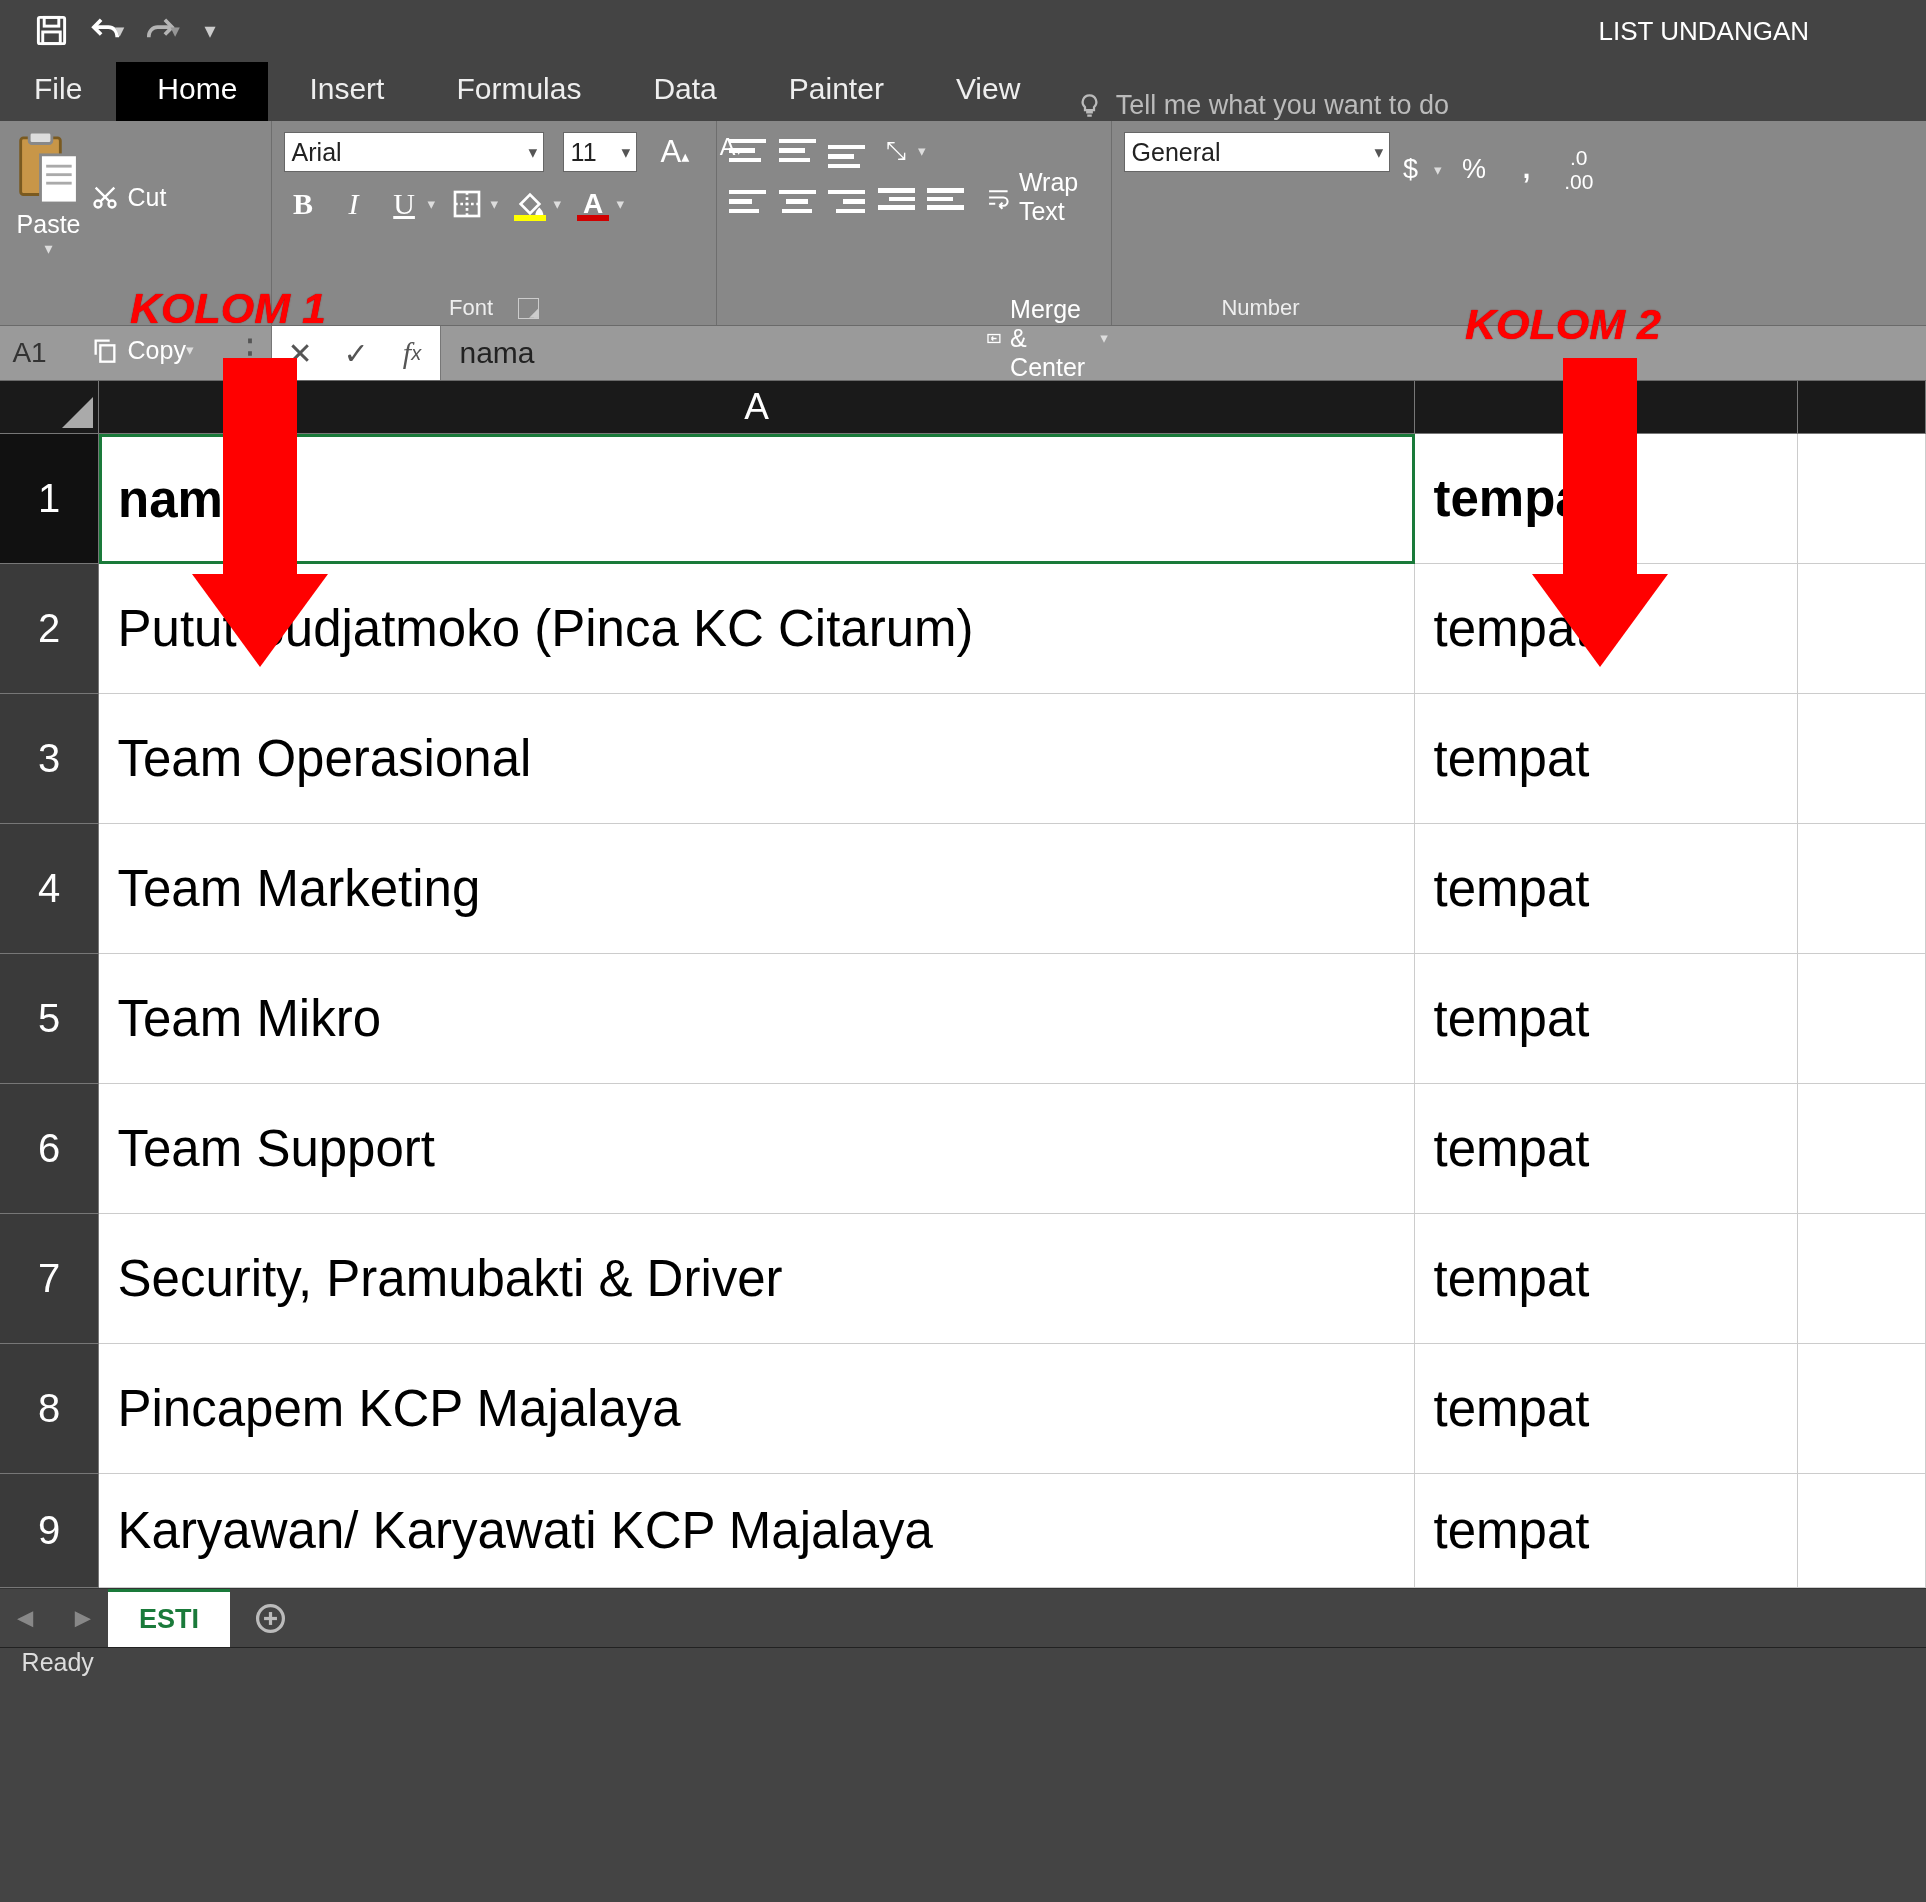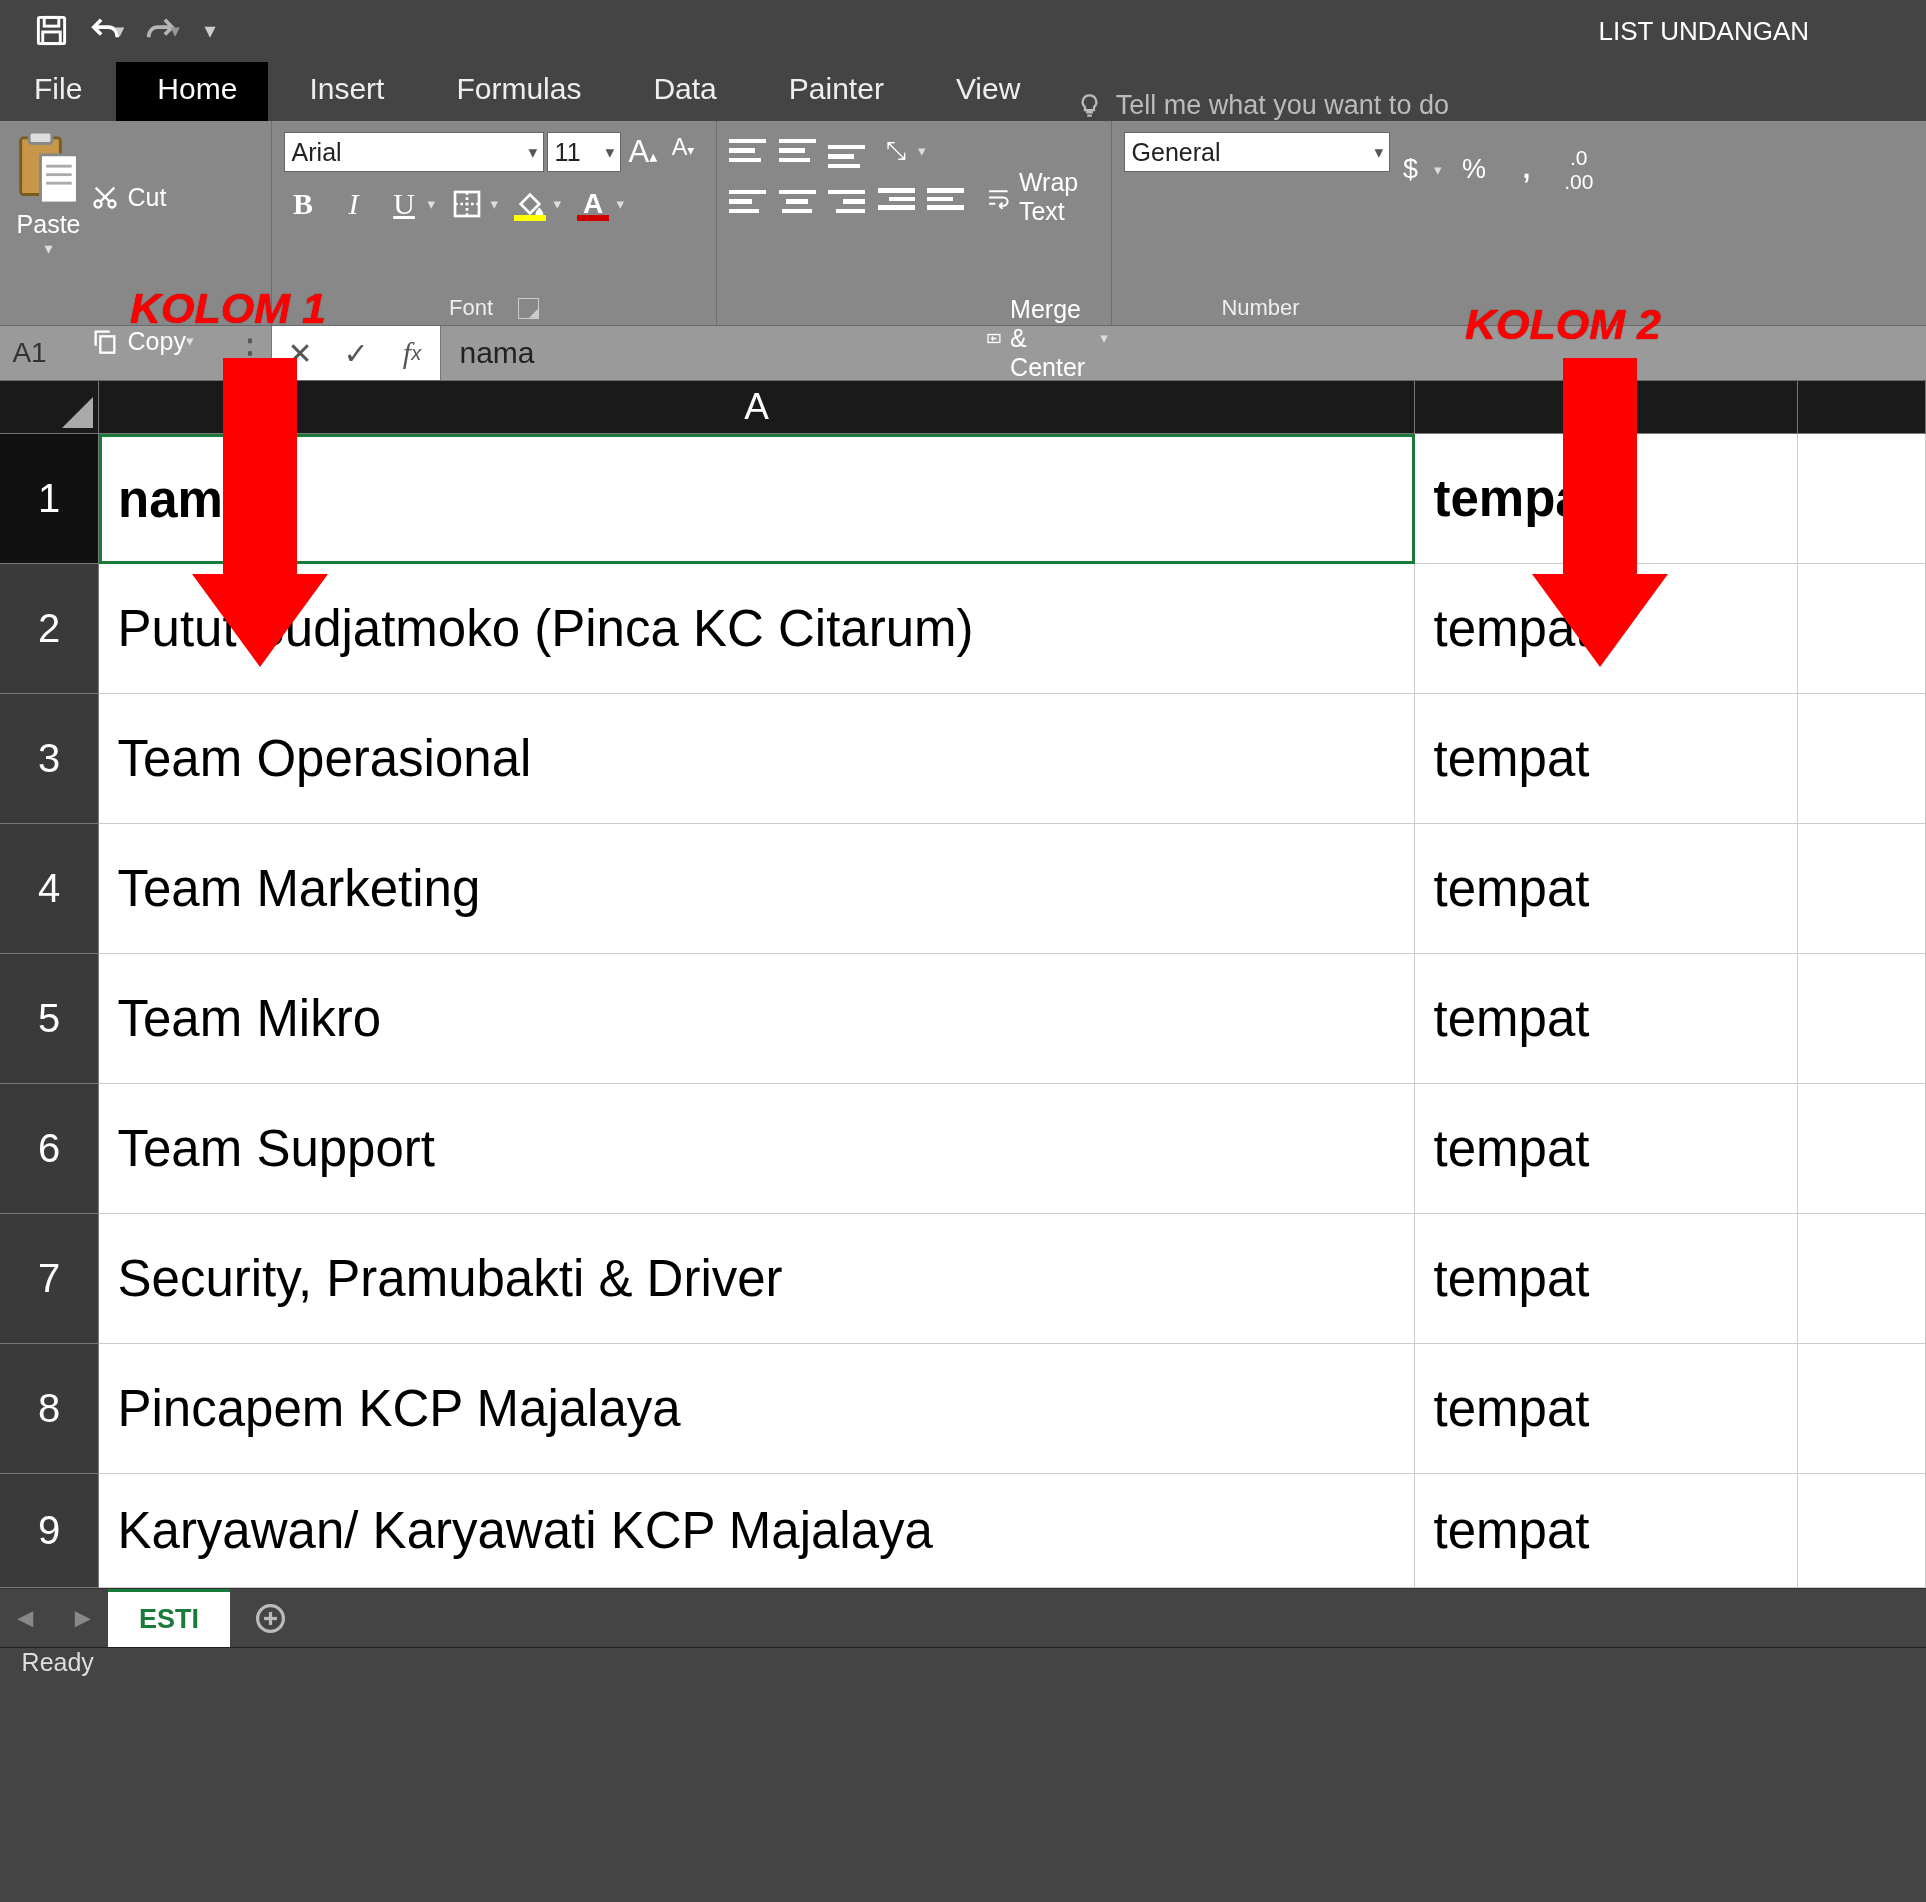--- a/index.html
+++ b/index.html
@@ -29,27 +29,27 @@
   .group-label{height:34px;text-align:center;font-size:22px;color:#eee;display:flex;align-items:center;justify-content:center;gap:12.4px}
   .launcher{width:21px;height:21px;border:1.9px solid #ccc;position:relative;margin-left:12.4px}
   .launcher::after{content:"";position:absolute;right:-1.9px;bottom:-1.9px;width:0;height:0;border-left:8.7px solid transparent;border-top:8.7px solid transparent;border-right:8.7px solid #ccc;border-bottom:8.7px solid #ccc;transform:translate(1.9px,1.9px) scale(.6)}
 
   
   .clipboard{width:272px}
   .paste{display:flex;flex-direction:column;align-items:center;width:87px}
   .paste svg{width:68px;height:74px}
   .paste .lbl{font-size:25px;color:#fff;margin-top:3.7px}
   .paste .dd{font-size:16px;color:#ddd}
-  .clip-right{display:flex;flex-direction:column;gap:14px;margin-left:6.2px;font-size:25px;color:#fff}
+  .clip-right{display:flex;flex-direction:column;gap:23px;margin-left:6.2px;font-size:25px;color:#fff}
   .clip-right .row{display:flex;align-items:center;gap:8.7px}
   .clip-right svg{width:28px;height:28px}
 
   
   .fontgrp{width:445px}
-  .font-top{display:flex;gap:3px;align-items:center}
+  .font-top{display:flex;gap:19px;align-items:center}
   .combo{background:#fff;border:1.9px solid #666;height:40px;display:flex;align-items:center;justify-content:space-between;padding:0 6.2px;font-size:25px;color:#222}
   .combo .arr{color:#555;font-size:17.3px}
   .fontname{width:260px}
   .fontsize{width:74px}
   .A-grow,.A-shrink{width:37px;height:37px;display:flex;align-items:baseline;justify-content:center;color:#fff;font-family:Arial}
   .A-grow .big{font-size:31px}
   .A-grow .sm{font-size:16px}
   .A-shrink .big{font-size:23.5px}
   .A-shrink .sm{font-size:13.6px}
   .font-bot{display:flex;gap:13.6px;align-items:center;margin-top:13.6px}

